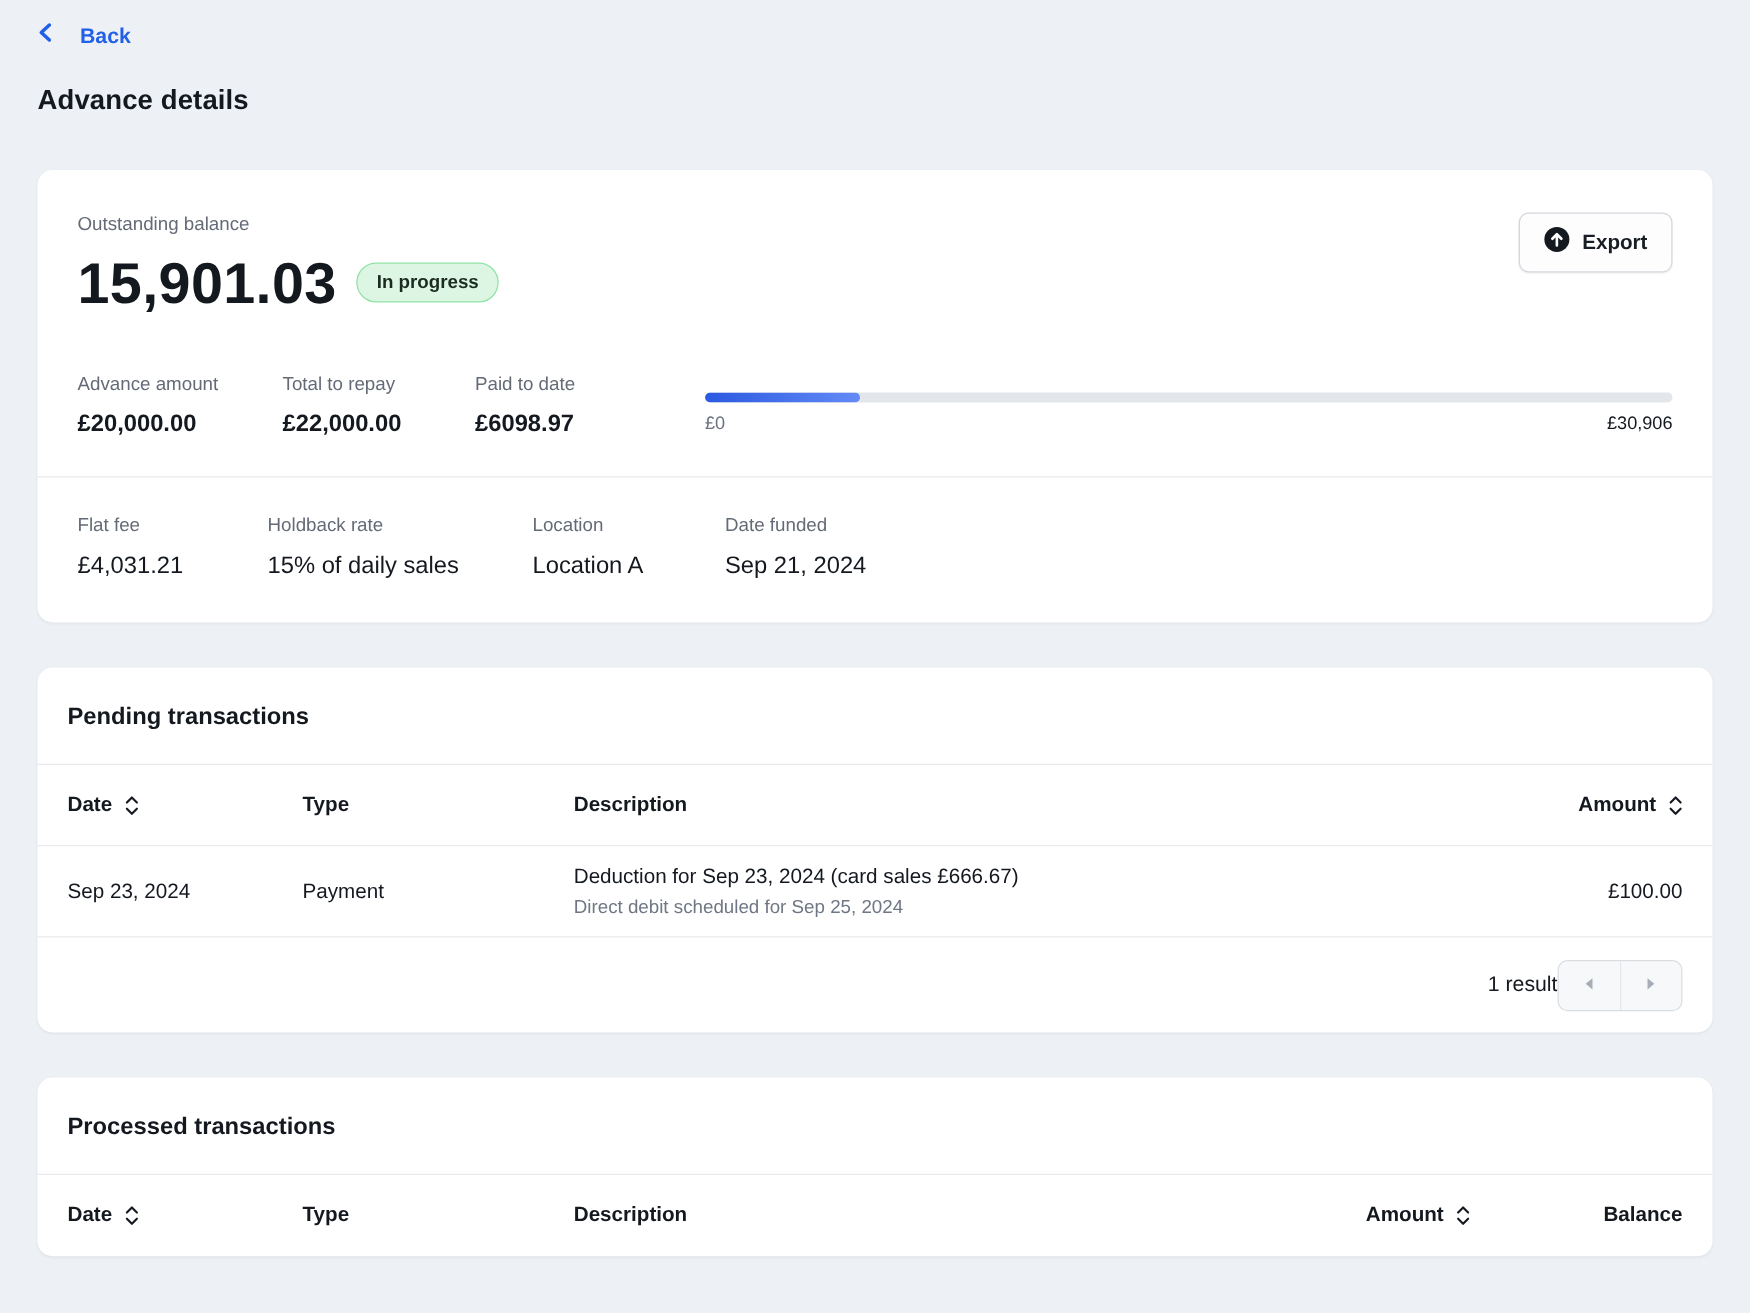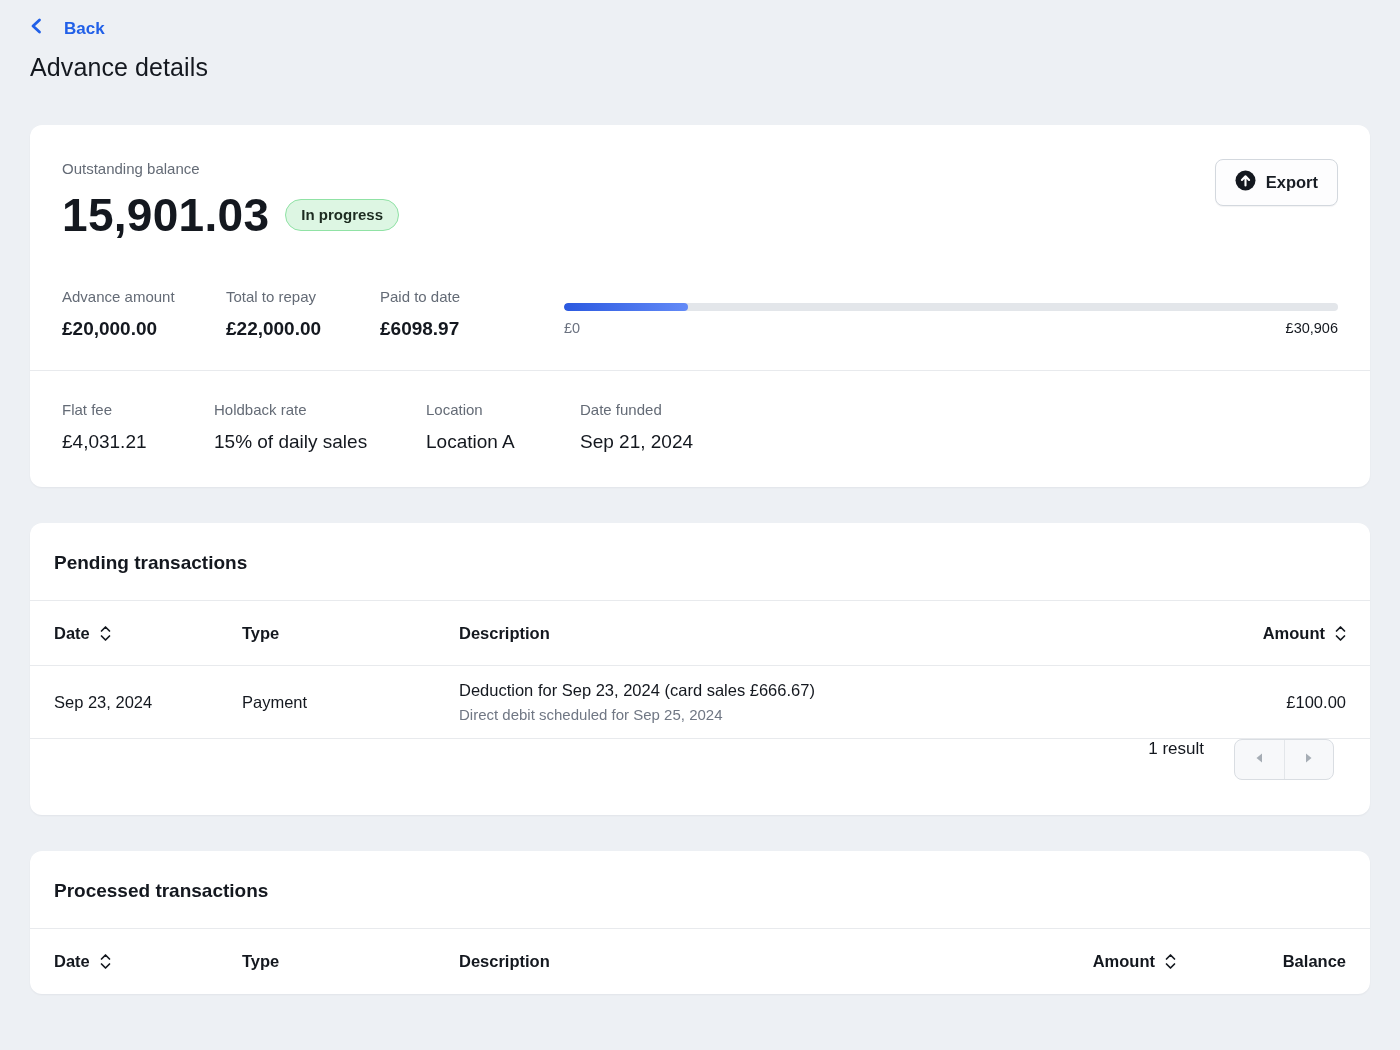--- a/index.html
+++ b/index.html
@@ -10,21 +10,21 @@
     color: #14181f;
   }
   .page { padding: 16px 30px 0; }
 
   
   .back-link {
     display: inline-flex; align-items: center; gap: 21px;
     color: #2160e8; font-size: 17px; font-weight: 700; cursor: pointer;
     padding: 2px 0;
   }
-  .page-title { margin-top: 12px; font-size: 25px; font-weight: 400; letter-spacing: .1px; }
+  .page-title { margin-top: 26px; font-size: 22px; font-weight: 700; letter-spacing: .1px; }
 
   
   .card {
     background: #ffffff; border-radius: 12px;
     box-shadow: 0 1px 2px rgba(16,24,40,.05);
   }
   .summary-card { margin-top: 43px; }
   .divider { height: 1px; background: #e8eaed; }
 
   .summary-top { position: relative; padding: 35px 32px 30px; }
@@ -83,22 +83,22 @@
   .col-balance { width: 170px; flex: none; display: flex; justify-content: flex-end; }
   .th-sort { display: inline-flex; align-items: center; gap: 10px; cursor: pointer; }
   .sort-icon { display: inline-flex; }
   .trow {
     display: flex; align-items: center; padding: 15px 24px;
     border-bottom: 1px solid #e8eaed; font-size: 16.5px;
   }
   .desc-main { font-size: 16.5px; color: #14181f; }
   .desc-sub { margin-top: 6px; font-size: 15px; color: #707784; }
   .tfoot {
-    display: flex; justify-content: flex-end;
-    gap: 30px; height: 76px; padding: 0 36px;
+    display: flex; align-items: center; justify-content: flex-end;
+    height: 76px; padding: 0 24px;
   }
   .result-count { font-size: 17px; }
   .pager {
     display: flex; width: 100px; height: 41px;
     border: 1px solid #d9dde2; border-radius: 8px; overflow: hidden;
     background: #f7f8fa;
   }
   .pager-btn {
     flex: 1; display: flex; align-items: center; justify-content: center;
     background: transparent; border: none; cursor: pointer;

